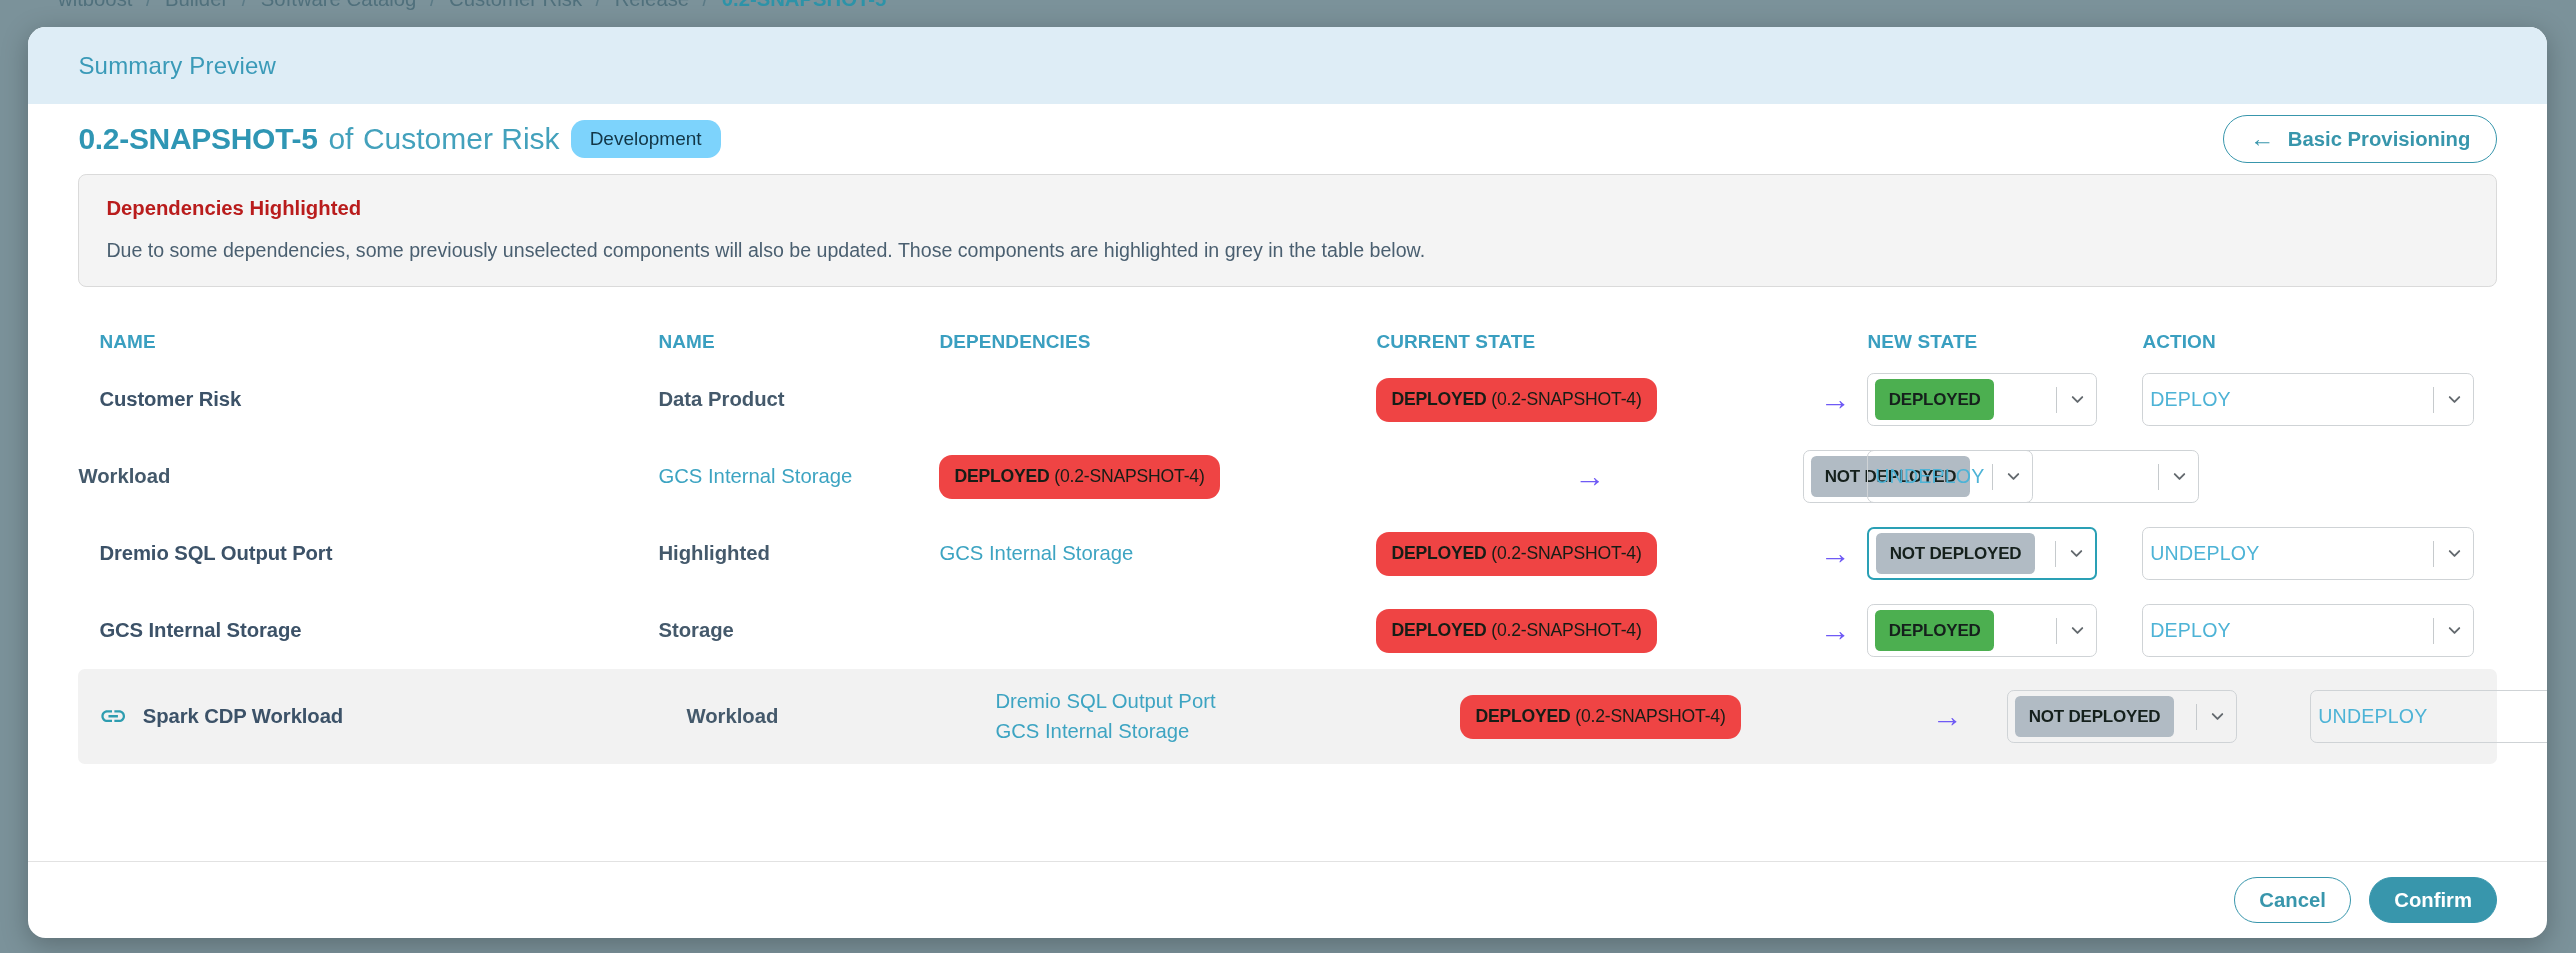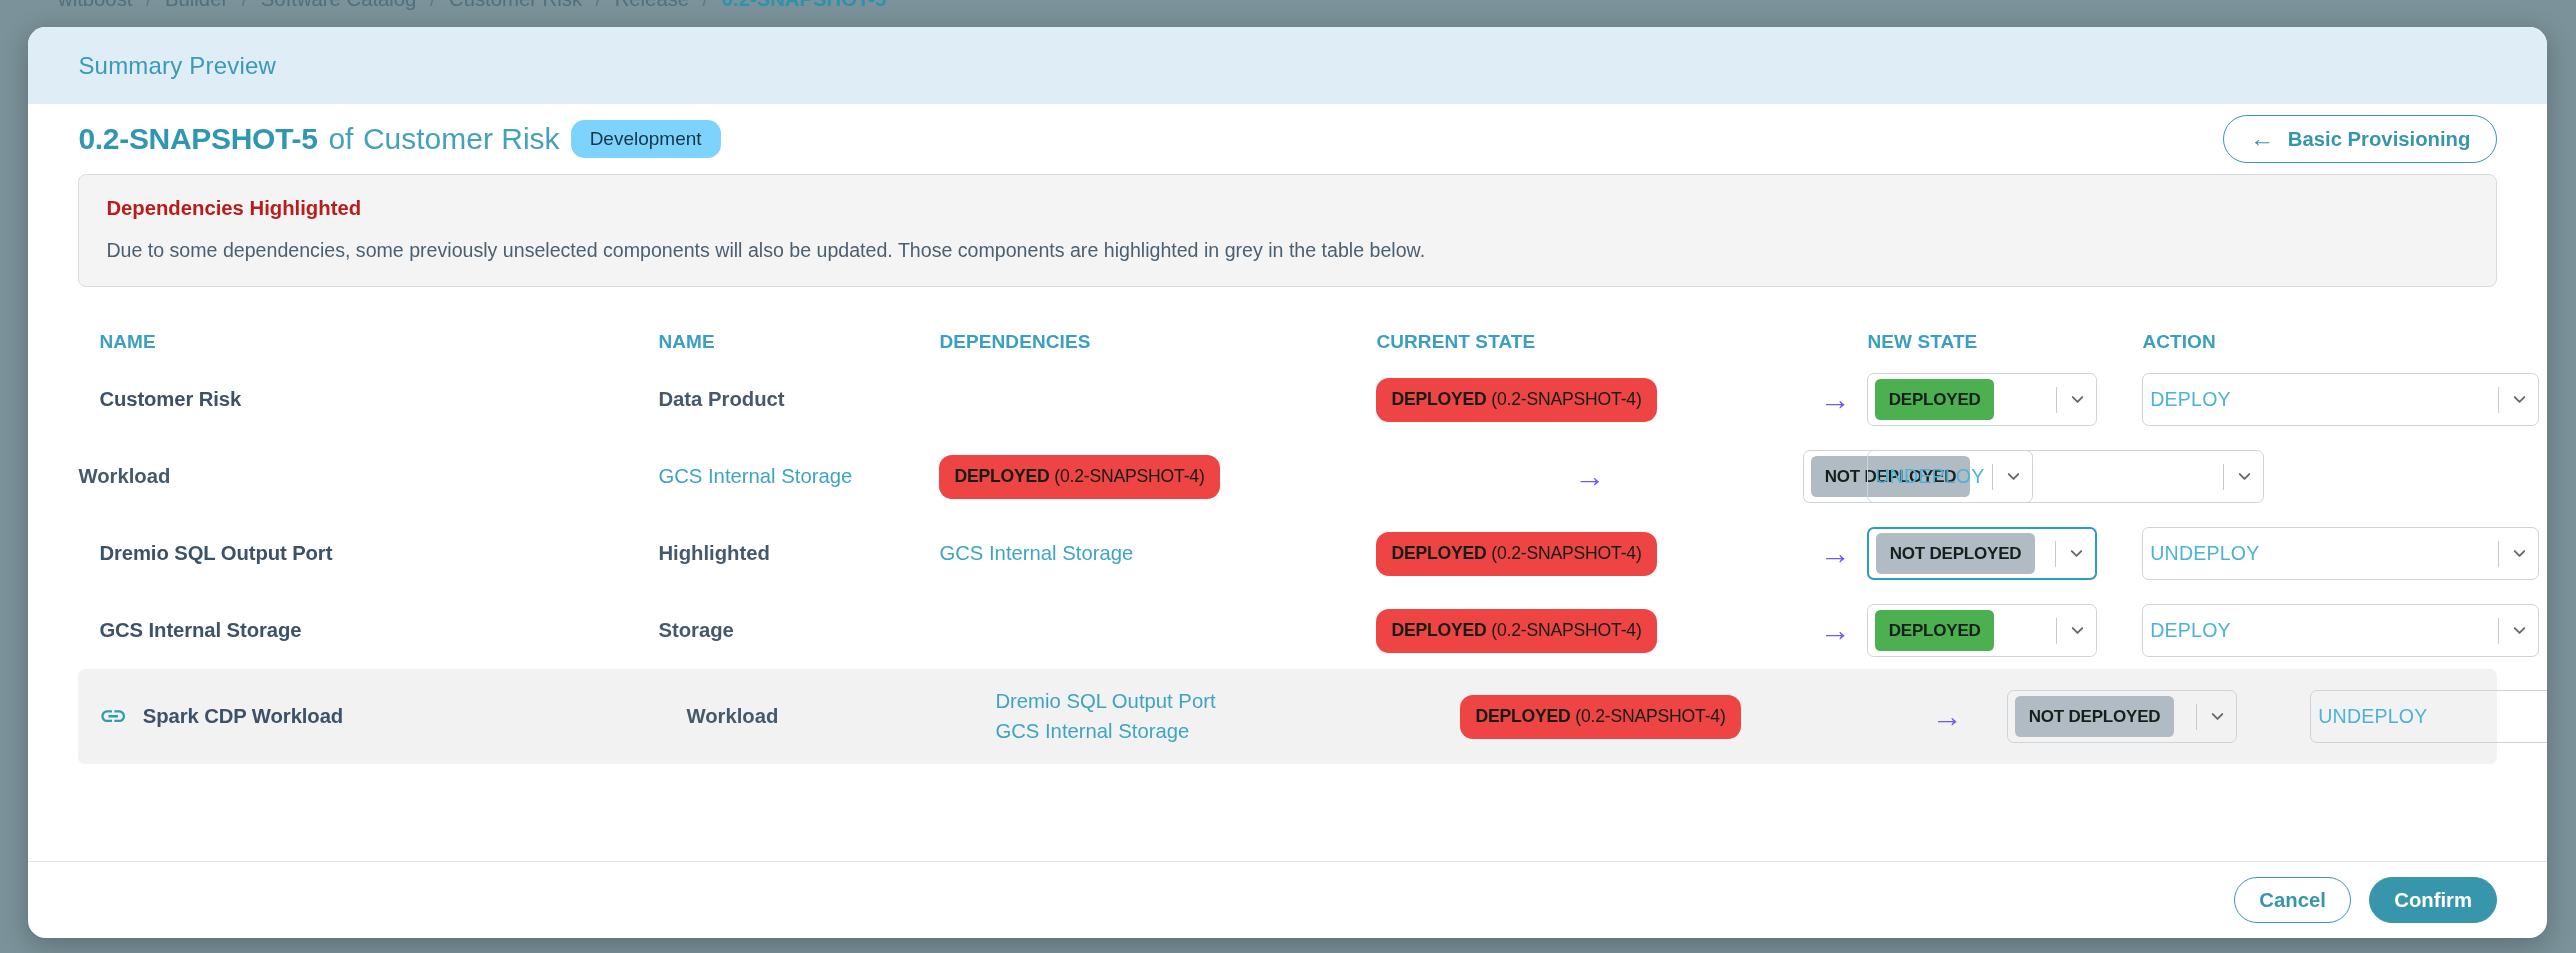--- a/index.html
+++ b/index.html
@@ -91,21 +91,21 @@
     display:flex; align-items:center; padding:0 9.5px 0 6.8px; cursor:pointer;
   }
   .select.focused { border:2.4px solid #2aa0b5; }
   .new-select { width:230px; }
   .ns-badge {
     font-size:17px; font-weight:700; color:#15201c; letter-spacing:-0.2px;
     border-radius:5.4px; padding:10.2px 13.5px; white-space:nowrap;
   }
   .ns-badge.green { background:#4caf50; }
   .ns-badge.grey { background:#b1bbc4; }
-  .action-select { width:397px; }
+  .action-select { width:332px; }
   .action-label { font-size:19.6px; font-weight:500; color:#4db3d6; letter-spacing:0.2px; }
   .sel-divider { width:1.4px; height:26px; background:#c6cacd; margin-left:auto; margin-right:10.8px; flex:0 0 auto; }
   .chev { display:inline-flex; width:19px; height:19px; color:#63696e; flex:0 0 auto; }
   .chev svg { width:100%; height:100%; }
 
   
   .footer {
     margin-top:auto; flex:0 0 77px; border-top:1.4px solid #e2e2e2;
     display:flex; align-items:center; justify-content:flex-end; gap:17.6px; padding-right:50px;padding-left:12px;
   }

